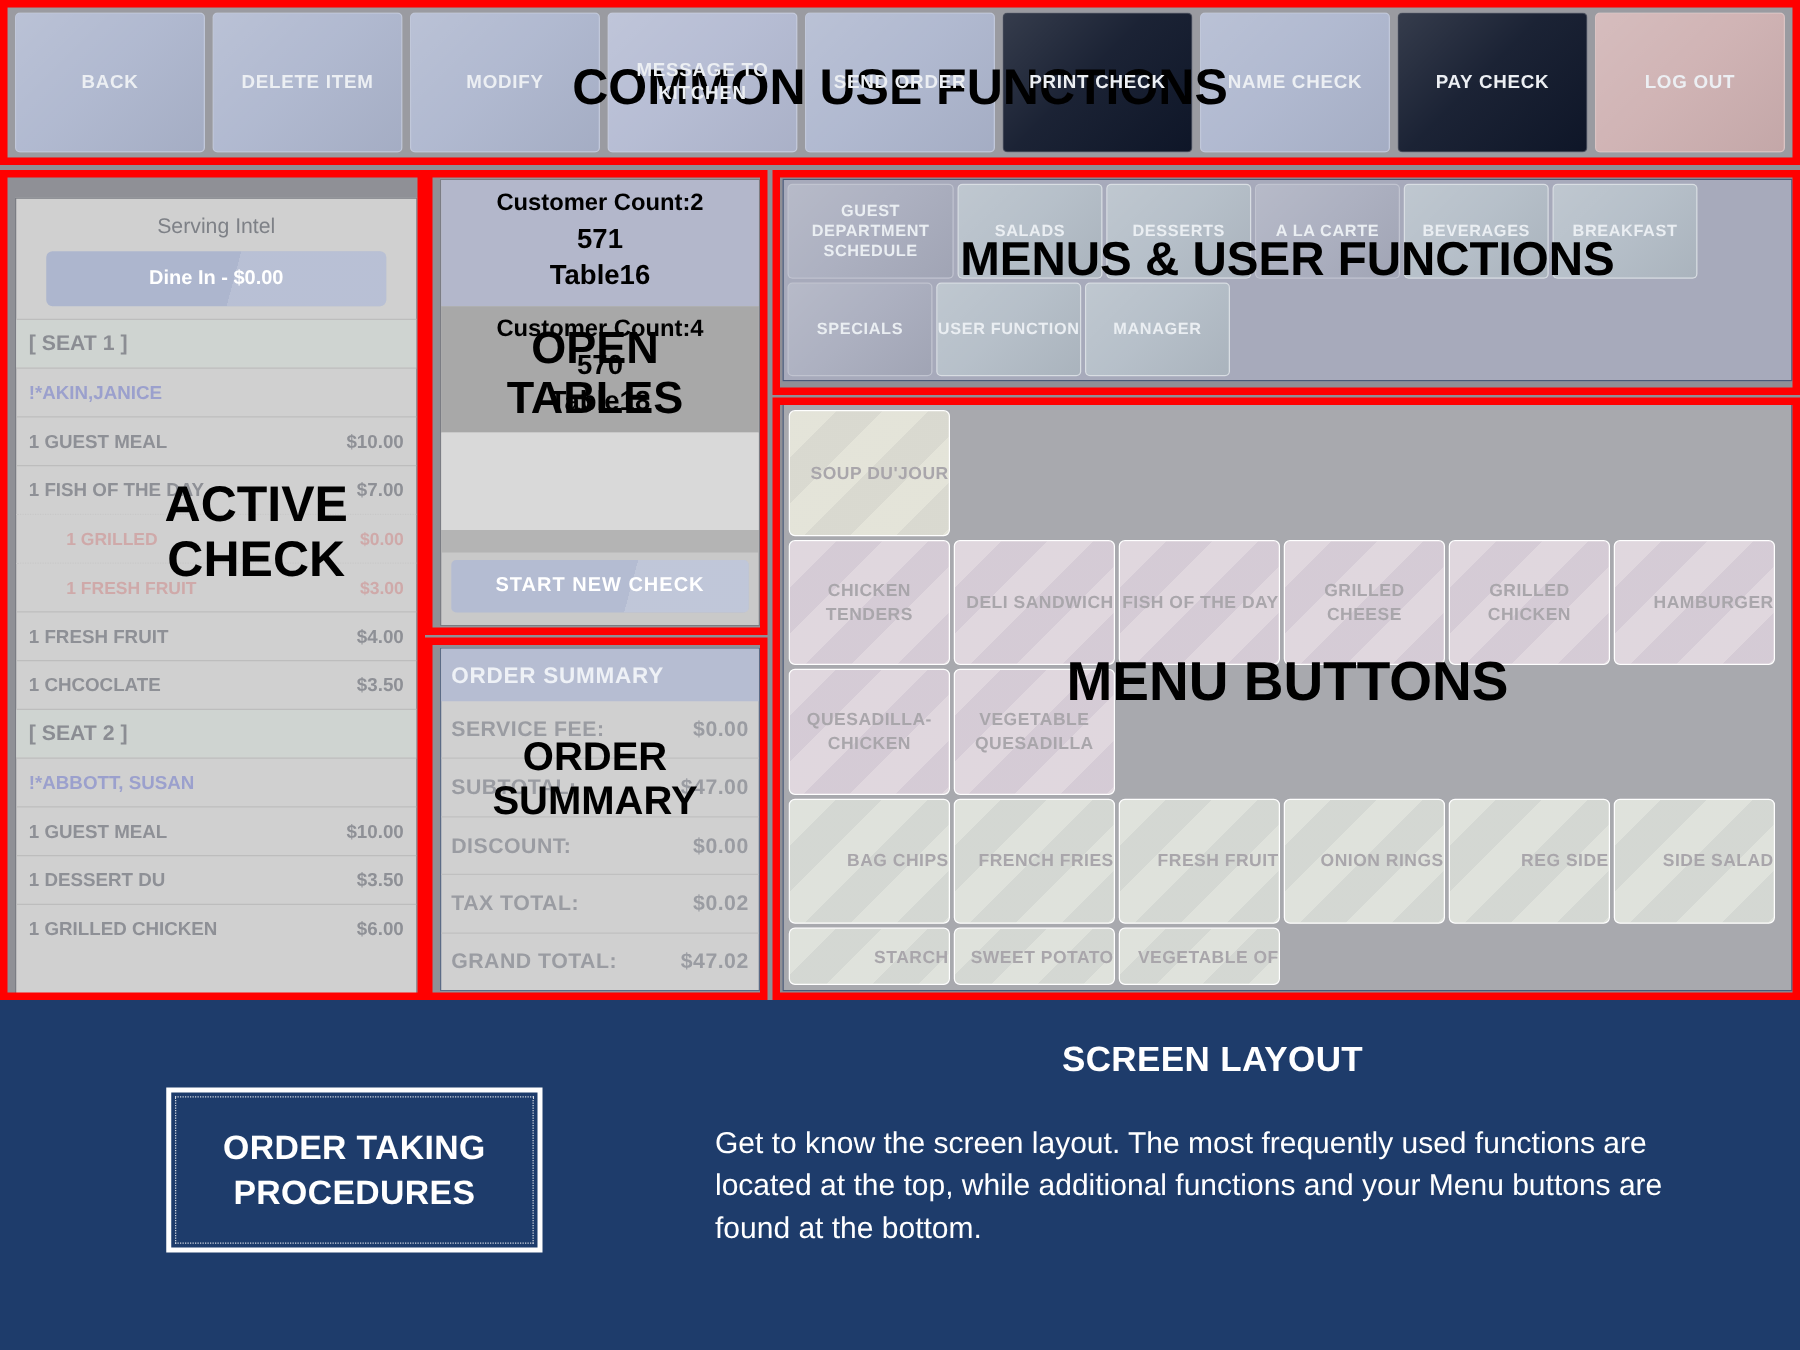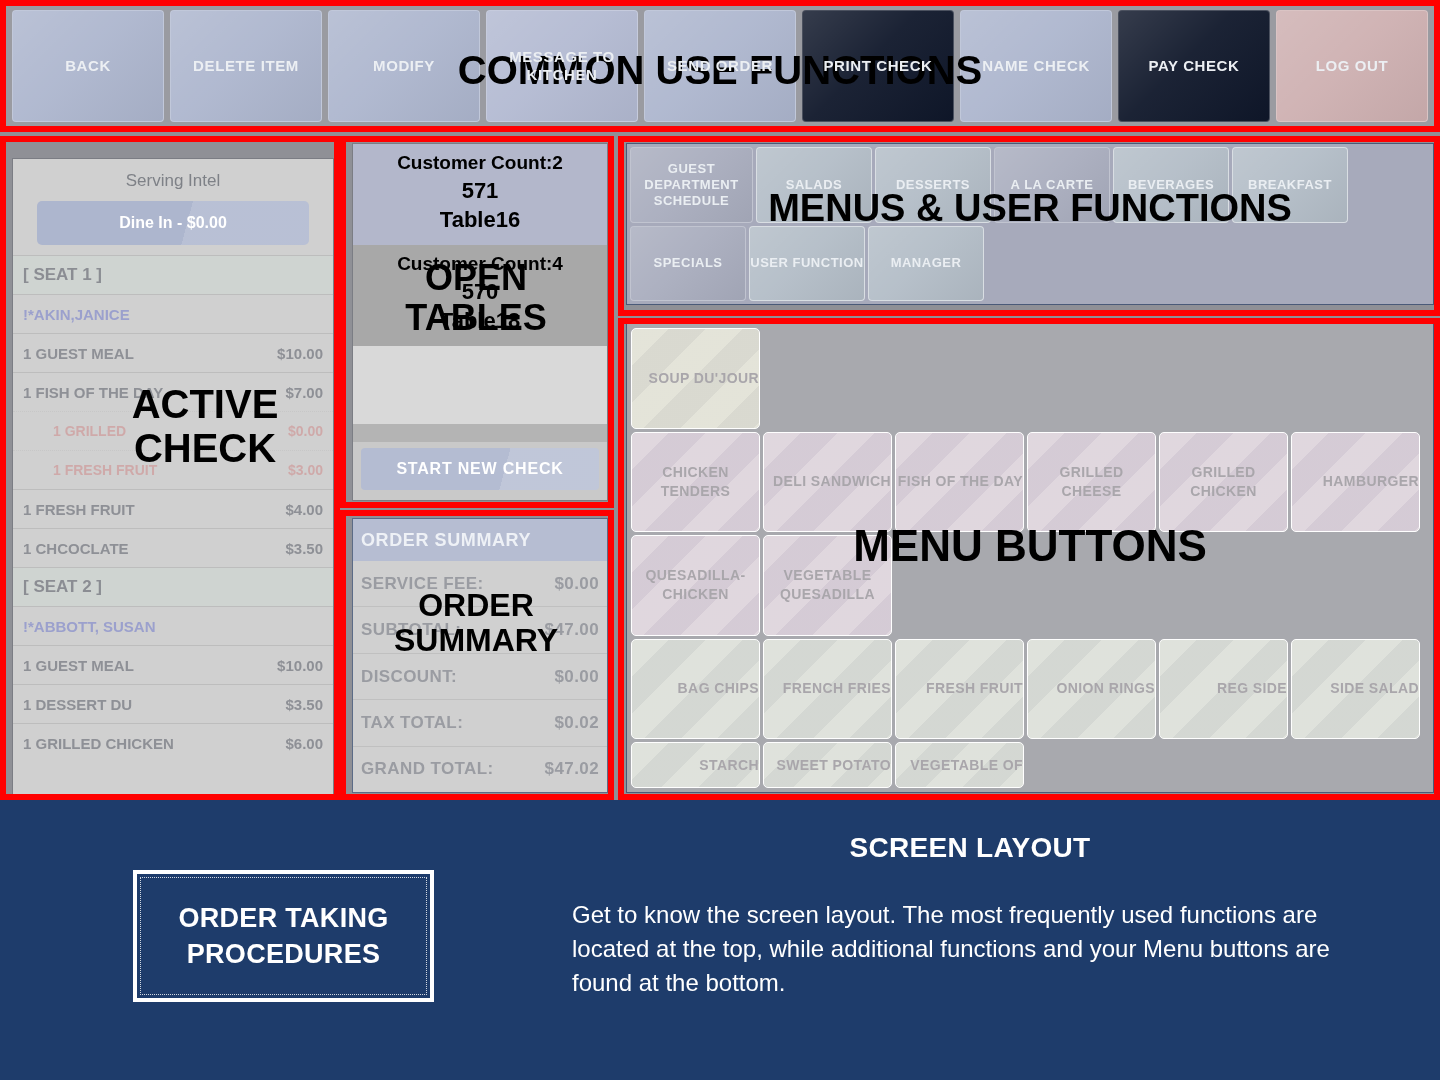--- a/index.html
+++ b/index.html
@@ -134,21 +134,21 @@
   
   #menus{
     position:absolute; left:626px; top:143px; width:808px; height:162px;
     background:#a7aabb; border:1px solid #4a5a78;
     padding:3px; display:flex; flex-direction:column; gap:3px;
   }
   #menus .mrow{ display:flex; gap:3px; flex:1; }
   #menus .btn{ width:116px; font-size:13px; border:1px solid rgba(255,255,255,.5);
                background:#b3bdc7; color:#eaeef2; letter-spacing:.5px;}
   #menus .btn.alt{ background:#a9adbe; border-color:rgba(255,255,255,.28); }
-  #menus .btn.wide{ width:123px; }
+  #menus .btn.wide{ width:133px; }
   #menus .grow{ flex:1; }
 
   
   #grid{
     position:absolute; left:626px; top:323px; width:808px; height:470px;
     background:#a8a9ae; border:1px solid #4a5a78;
     padding:4px; display:flex; flex-direction:column; gap:3px;
   }
   #grid .grow{ display:flex; gap:3px; height:105px; }
   #grid .grow.short{ height:48px; }

